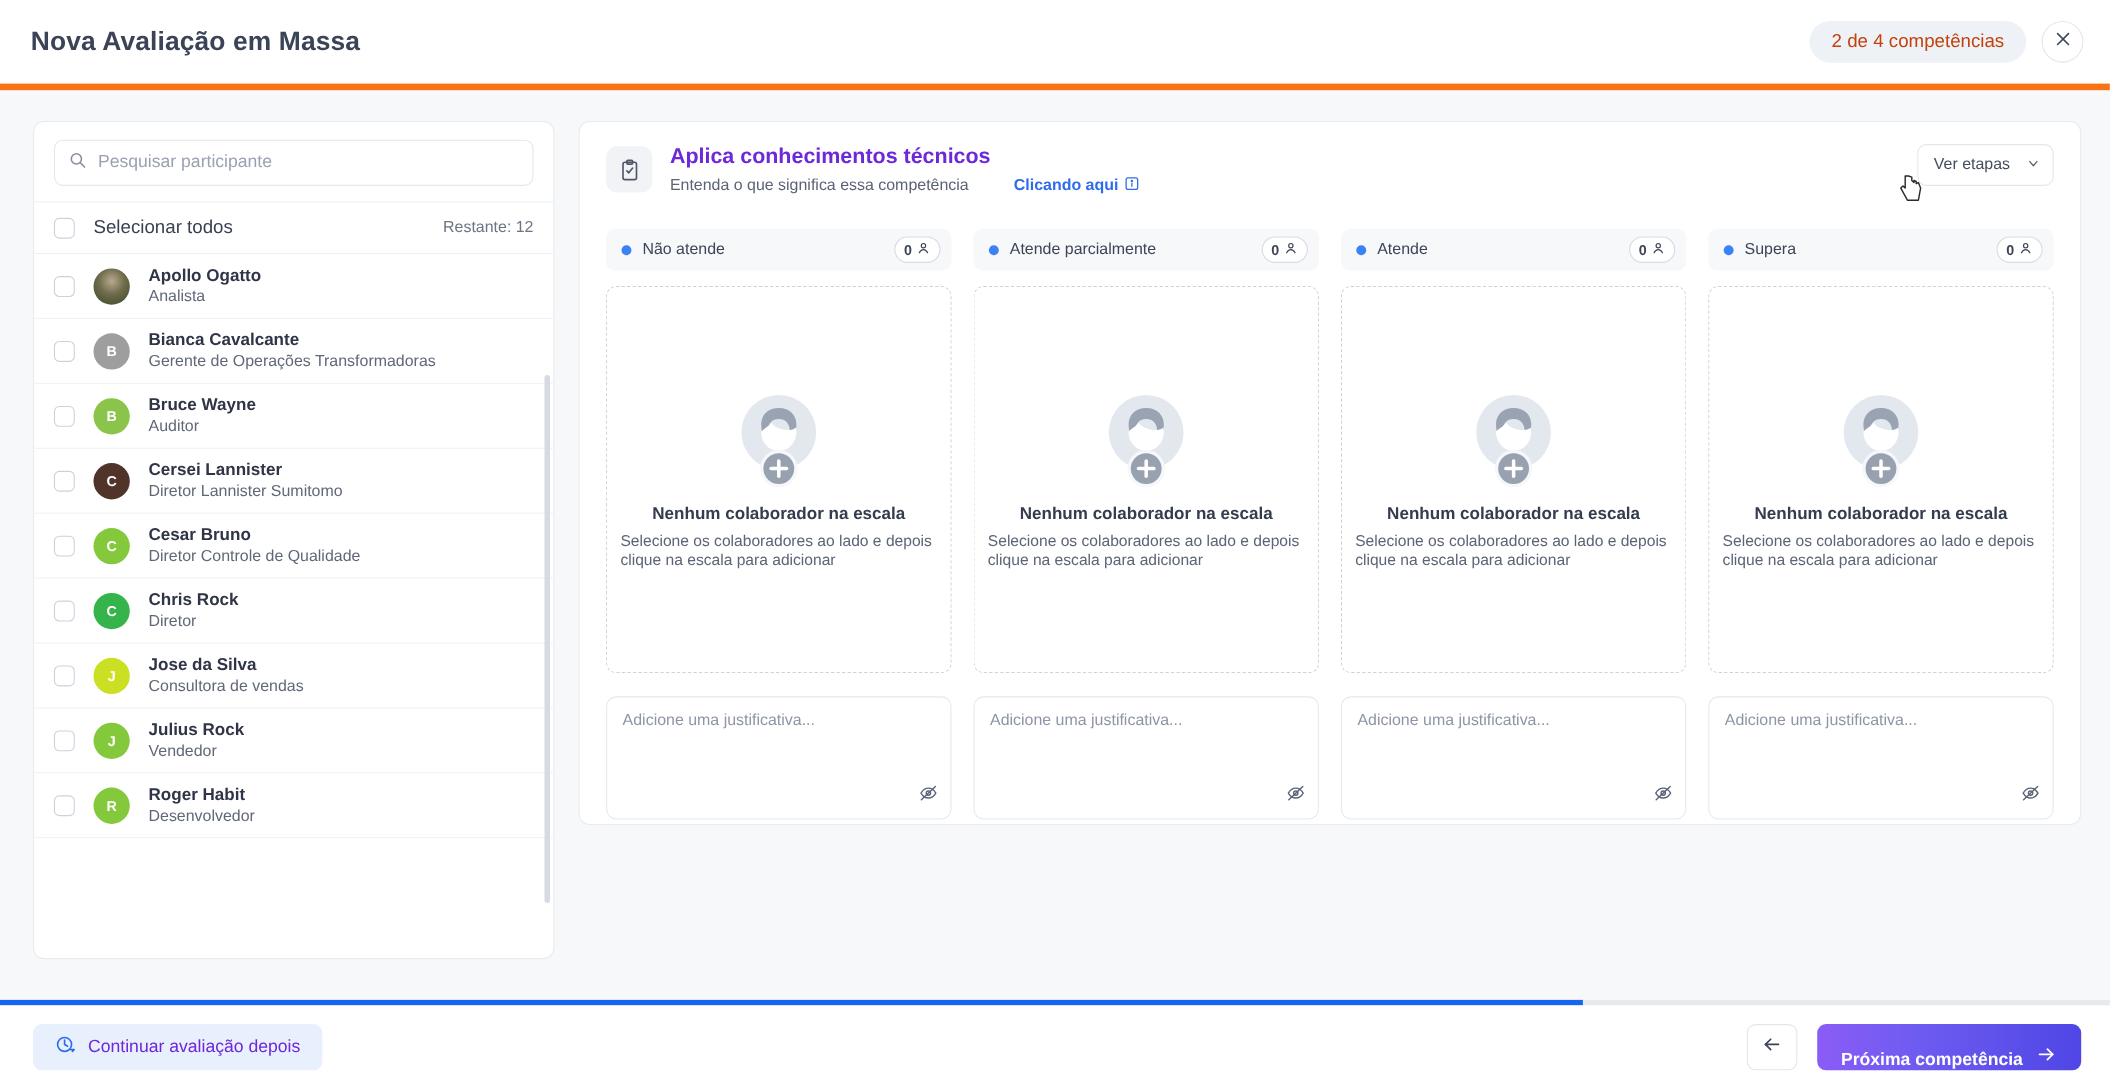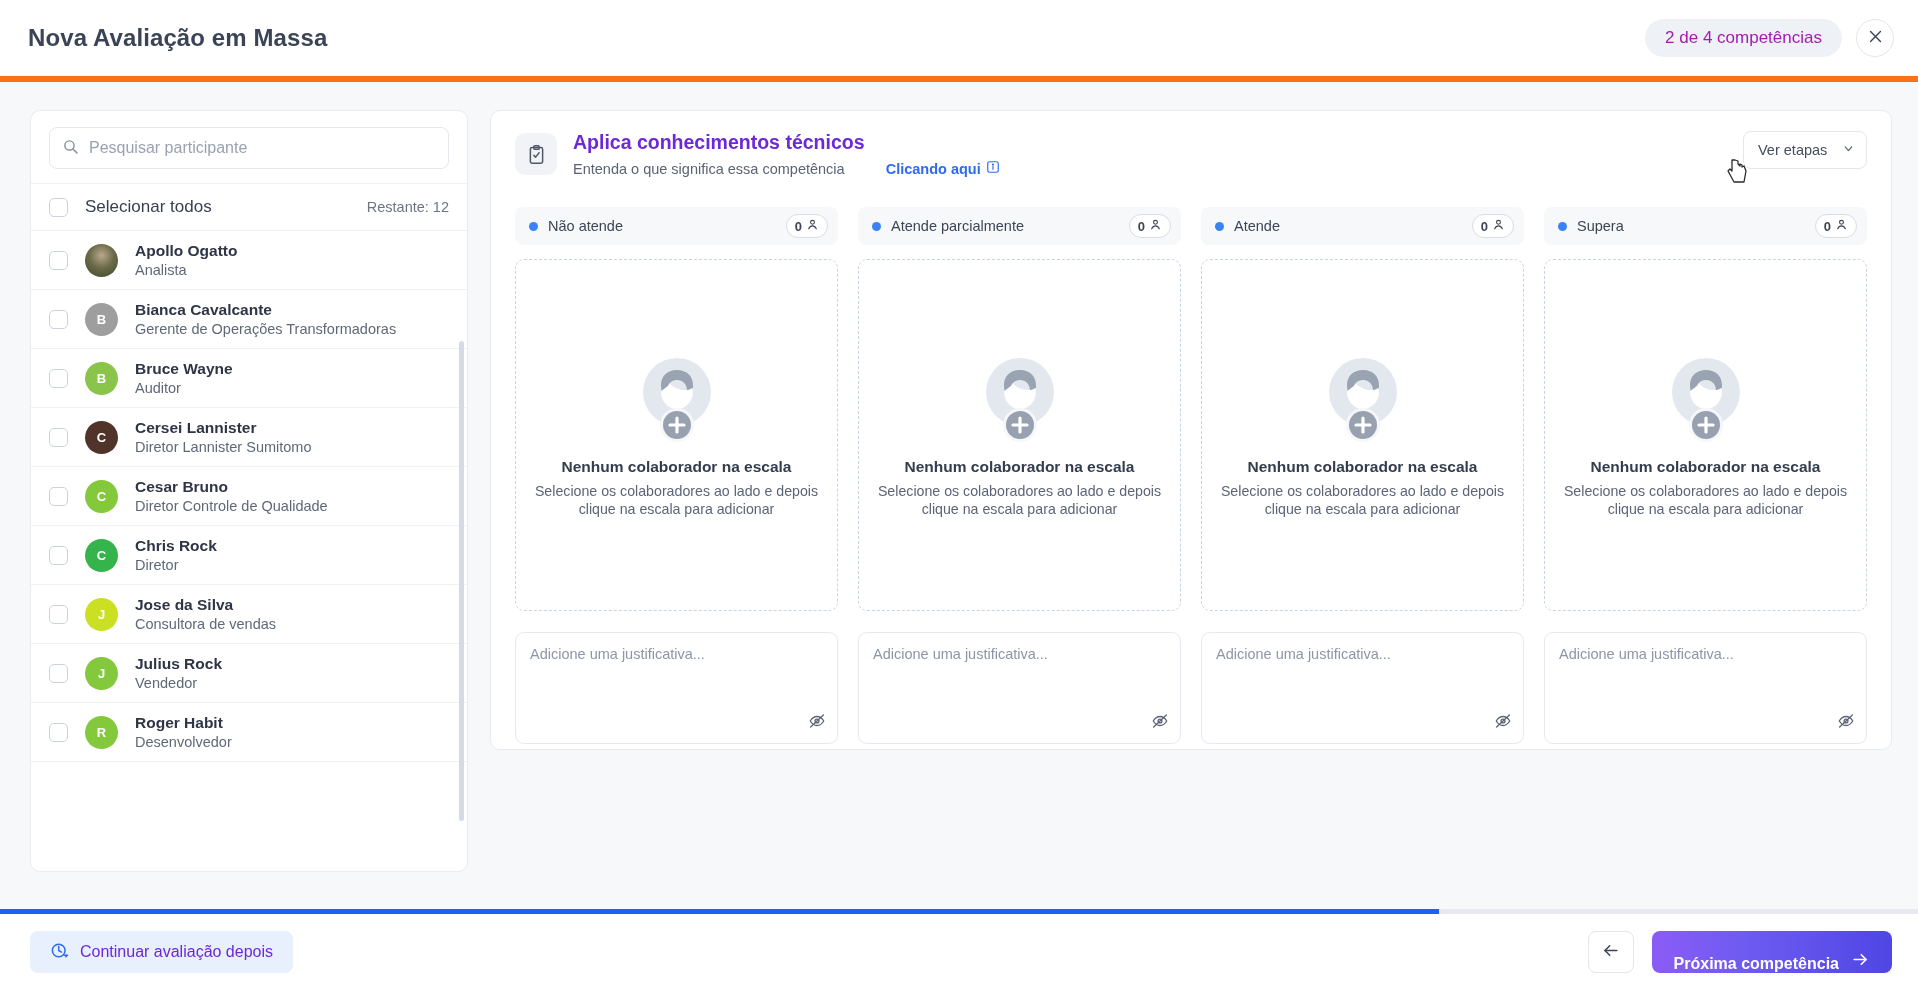--- a/index.html
+++ b/index.html
@@ -15,39 +15,39 @@
   .topbar {
     position: absolute; top: 0; left: 0; width: 1918px; height: 82px;
     background: #ffffff;
     border-bottom: 6px solid #f97316;
     display: flex; align-items: center; justify-content: space-between;
     padding: 0 24px 0 28px;
   }
   .app-title { font-size: 24px; font-weight: 700; color: #3b4357; letter-spacing: .1px; }
   .top-right { display: flex; align-items: center; gap: 14px; }
   .chip-count {
-    background: #eef1f6; color: #a21caf; font-size: 17px;
+    background: #eef1f6; color: #c2410c; font-size: 17px;
     padding: 9px 20px; border-radius: 20px; white-space: nowrap;
   }
   .close-btn {
     width: 38px; height: 38px; border-radius: 50%;
     border: 1px solid #e3e6ec; background: #fff;
     display: flex; align-items: center; justify-content: center;
     cursor: pointer;
   }
 
   
   .workspace {
     position: absolute; top: 82px; left: 0; width: 1918px; height: 827px;
     display: flex; gap: 22px; padding: 28px 26px 0 30px;
   }
 
   
   .sidebar {
-    width: 438px; background: #fff;
+    width: 474px; background: #fff;
     border: 1px solid #e9ebef; border-radius: 10px;
     display: flex; flex-direction: column; overflow: hidden;
     height: 762px;
     position: relative;
   }
   .search-wrap { padding: 16px 18px 14px 18px; }
   .search-box {
     height: 42px; border: 1px solid #e4e7ec; border-radius: 8px;
     display: flex; align-items: center; gap: 10px; padding: 0 12px;
     background: #fff;
@@ -130,21 +130,21 @@
     margin-left: auto; border: 1px solid #d8dce4; border-radius: 14px;
     background: #fff; height: 24px; padding: 0 8px;
     display: flex; align-items: center; gap: 4px;
     font-size: 13px; font-weight: 700; color: #3c4456;
   }
 
   .dropzone {
     margin-top: 14px; height: 352px;
     border: 1.6px dashed #c9d3e2; border-radius: 9px;
     display: flex; flex-direction: column; align-items: center; justify-content: center;
-    text-align: center; padding: 0 12px;
+    text-align: left; padding: 0 12px;
   }
   .empty-art { position: relative; width: 92px; height: 92px; margin-bottom: 14px; }
   .empty-title { font-size: 15.5px; font-weight: 700; color: #343c4e; margin-bottom: 6px; }
   .empty-desc { font-size: 14.2px; color: #5d6477; line-height: 1.28; }
 
   .just-box {
     margin-top: 21px; height: 112px; border: 1px solid #e5e8ee;
     border-radius: 9px; padding: 13px 14px; position: relative;
   }
   .just-ph { font-size: 14.5px; color: #8e95a6; }

